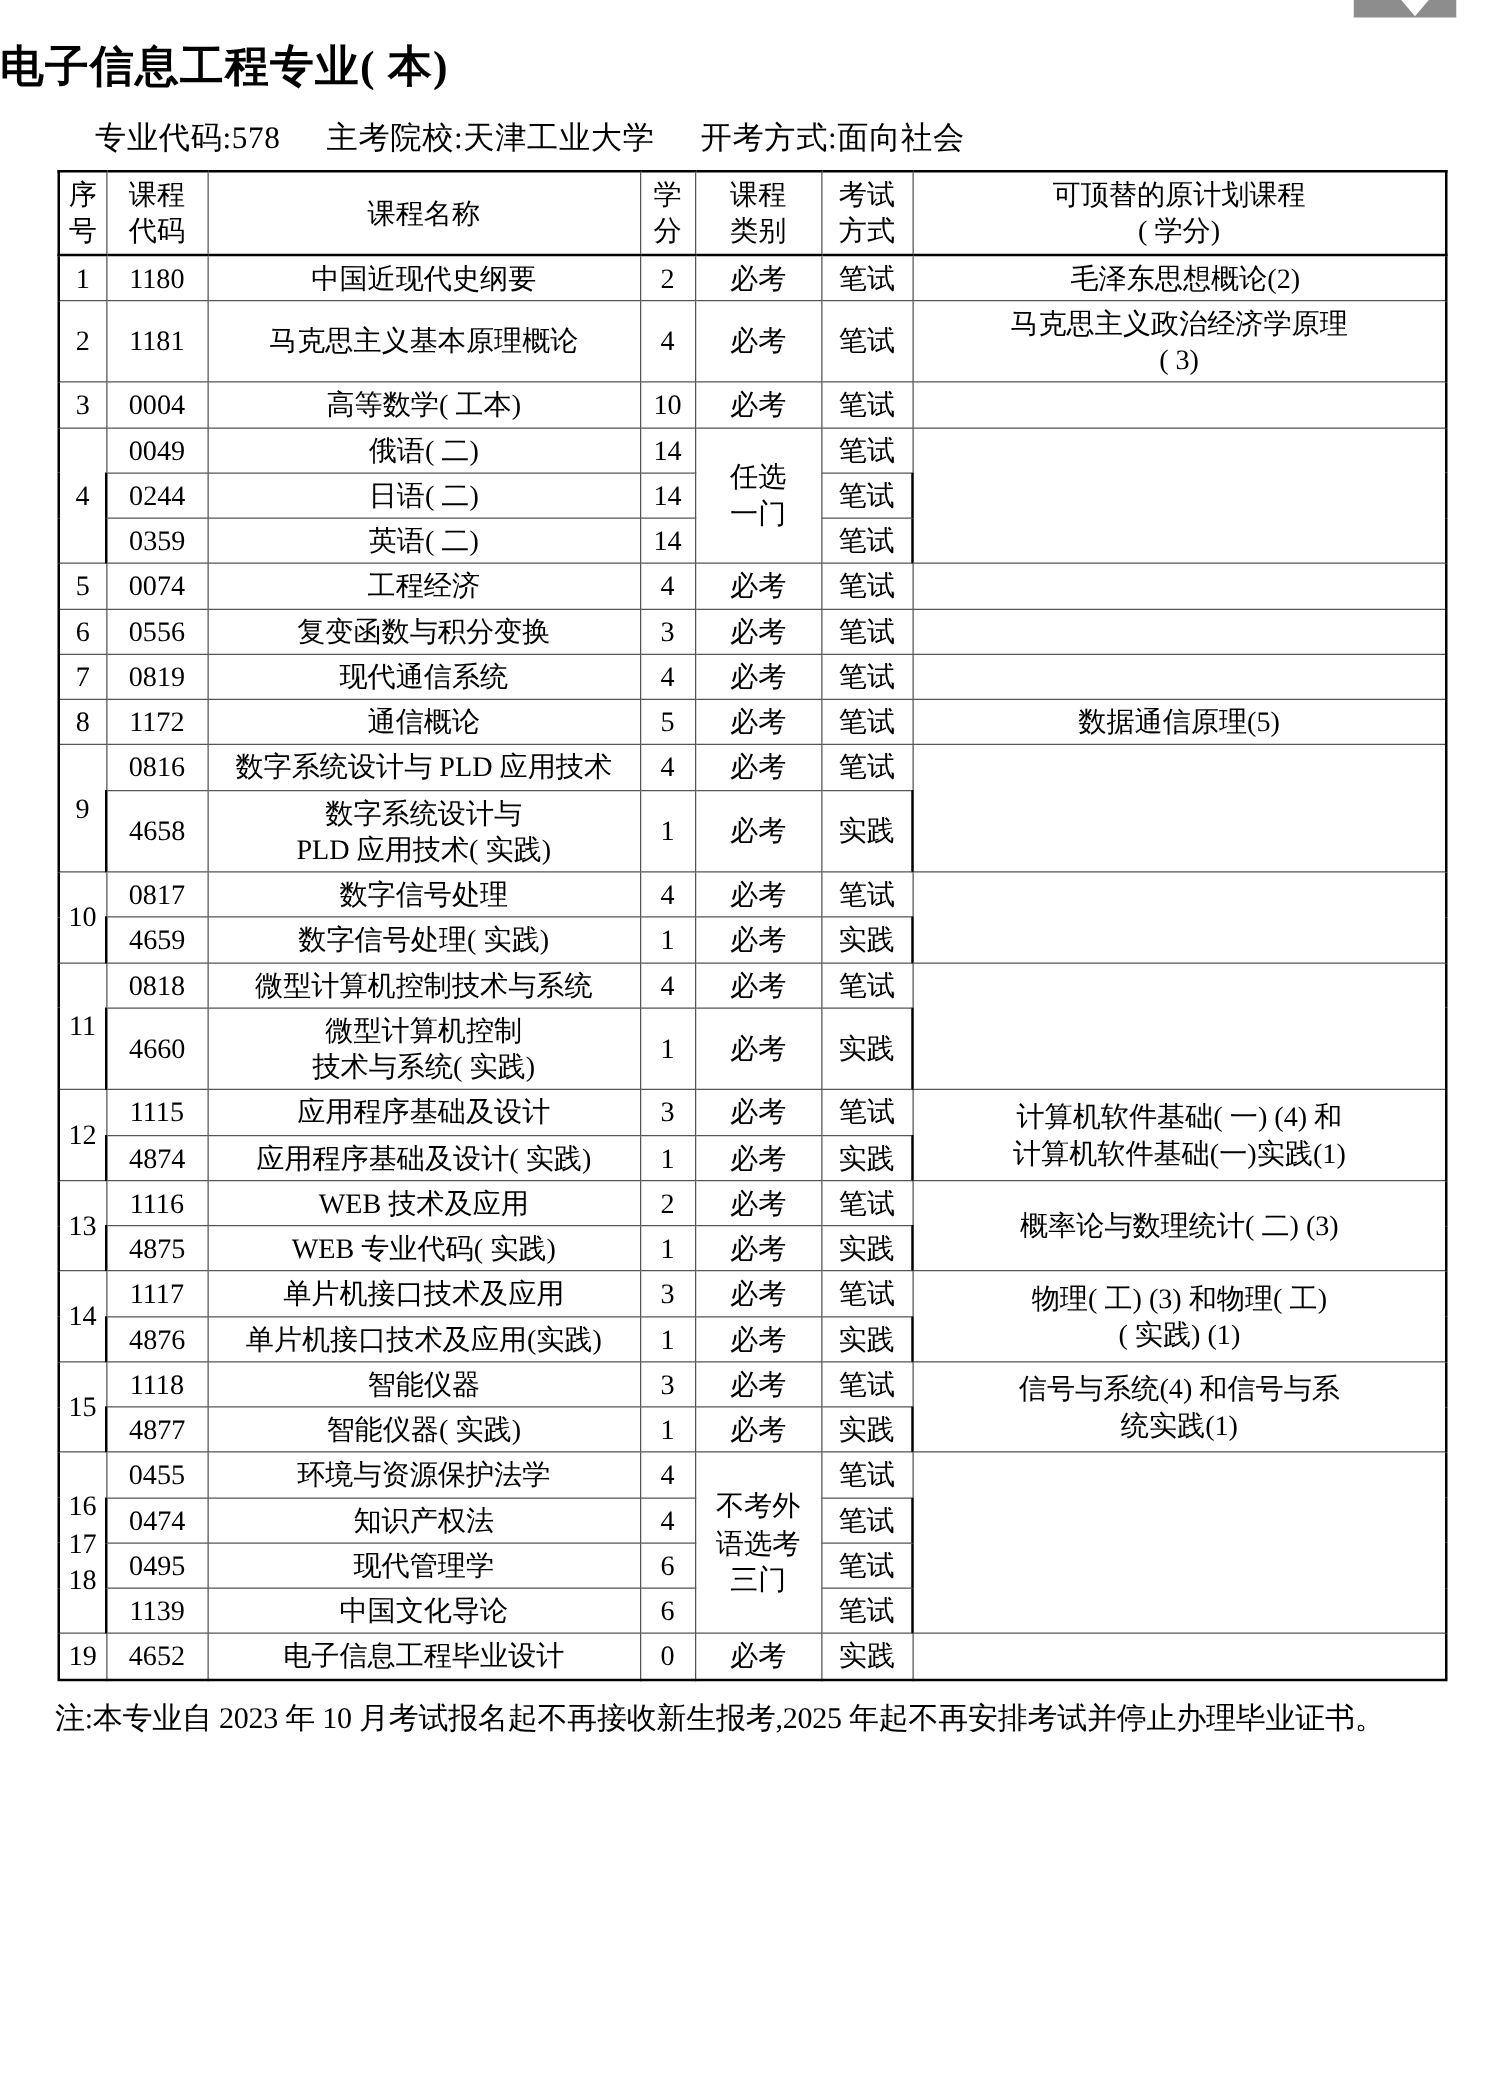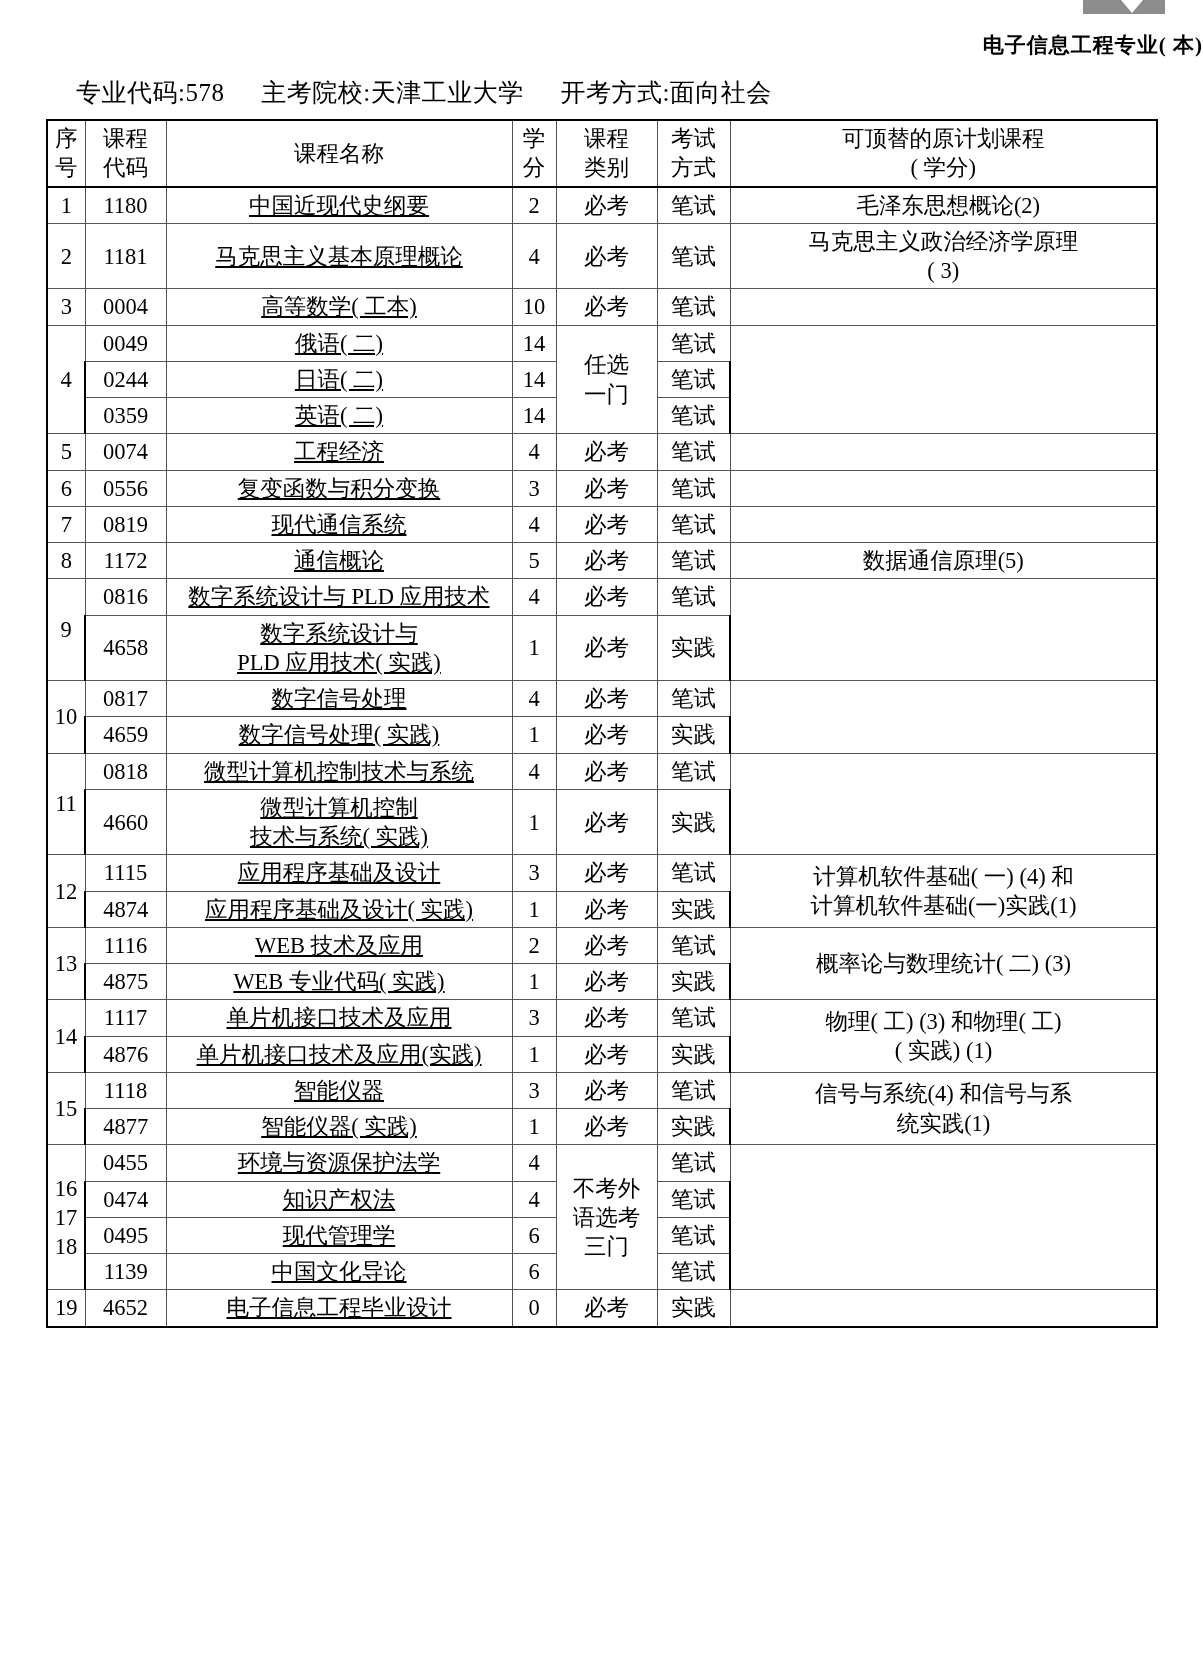--- a/index.html
+++ b/index.html
@@ -35,22 +35,22 @@
     position: absolute;
     left: 38px;
     top: 0;
     width: 0;
     height: 0;
     border-left: 11px solid transparent;
     border-right: 11px solid transparent;
     border-top: 13px solid #ffffff;
   }
   .doc-title {
-    text-align: right;
-    font-size: 21px;
+    text-align: left;
+    font-size: 35px;
     font-weight: bold;
     letter-spacing: 1px;
     padding-top: 33px;
     line-height: 1.2;
   }
   .meta-line {
     font-size: 25px;
     padding: 18px 0 10px 44px;
     letter-spacing: 0.5px;
     white-space: nowrap;
@@ -102,21 +102,21 @@
     line-height: 1.35;
   }
   .stacked-seq {
     line-height: 1.45;
     font-size: 22.5px;
   }
   .wrapped-type {
     line-height: 1.22;
     margin-left: 28px;
   }
-  .name-2line { line-height: 1.3; text-decoration: underline; }
+  .name-2line { line-height: 1.3; }
 
   .note {
     font-size: 24px;
     padding: 13px 0 0 44px;
     letter-spacing: -0.2px;
     white-space: nowrap;
   }
 </style>
 </head>
 <body>
@@ -522,14 +522,15 @@
             <div>电子信息工程毕业设计</div>
           </td>
           <td>0</td>
           <td>必考</td>
           <td>实践</td>
           <td class="cell-left"></td>
         </tr>
       </tbody>
   </table>
 
+  <div class="note">注:本专业自 2023 年 10 月考试报名起不再接收新生报考,2025 年起不再安排考试并停止办理毕业证书。</div>
 
 </div>
 
 </body></html>

